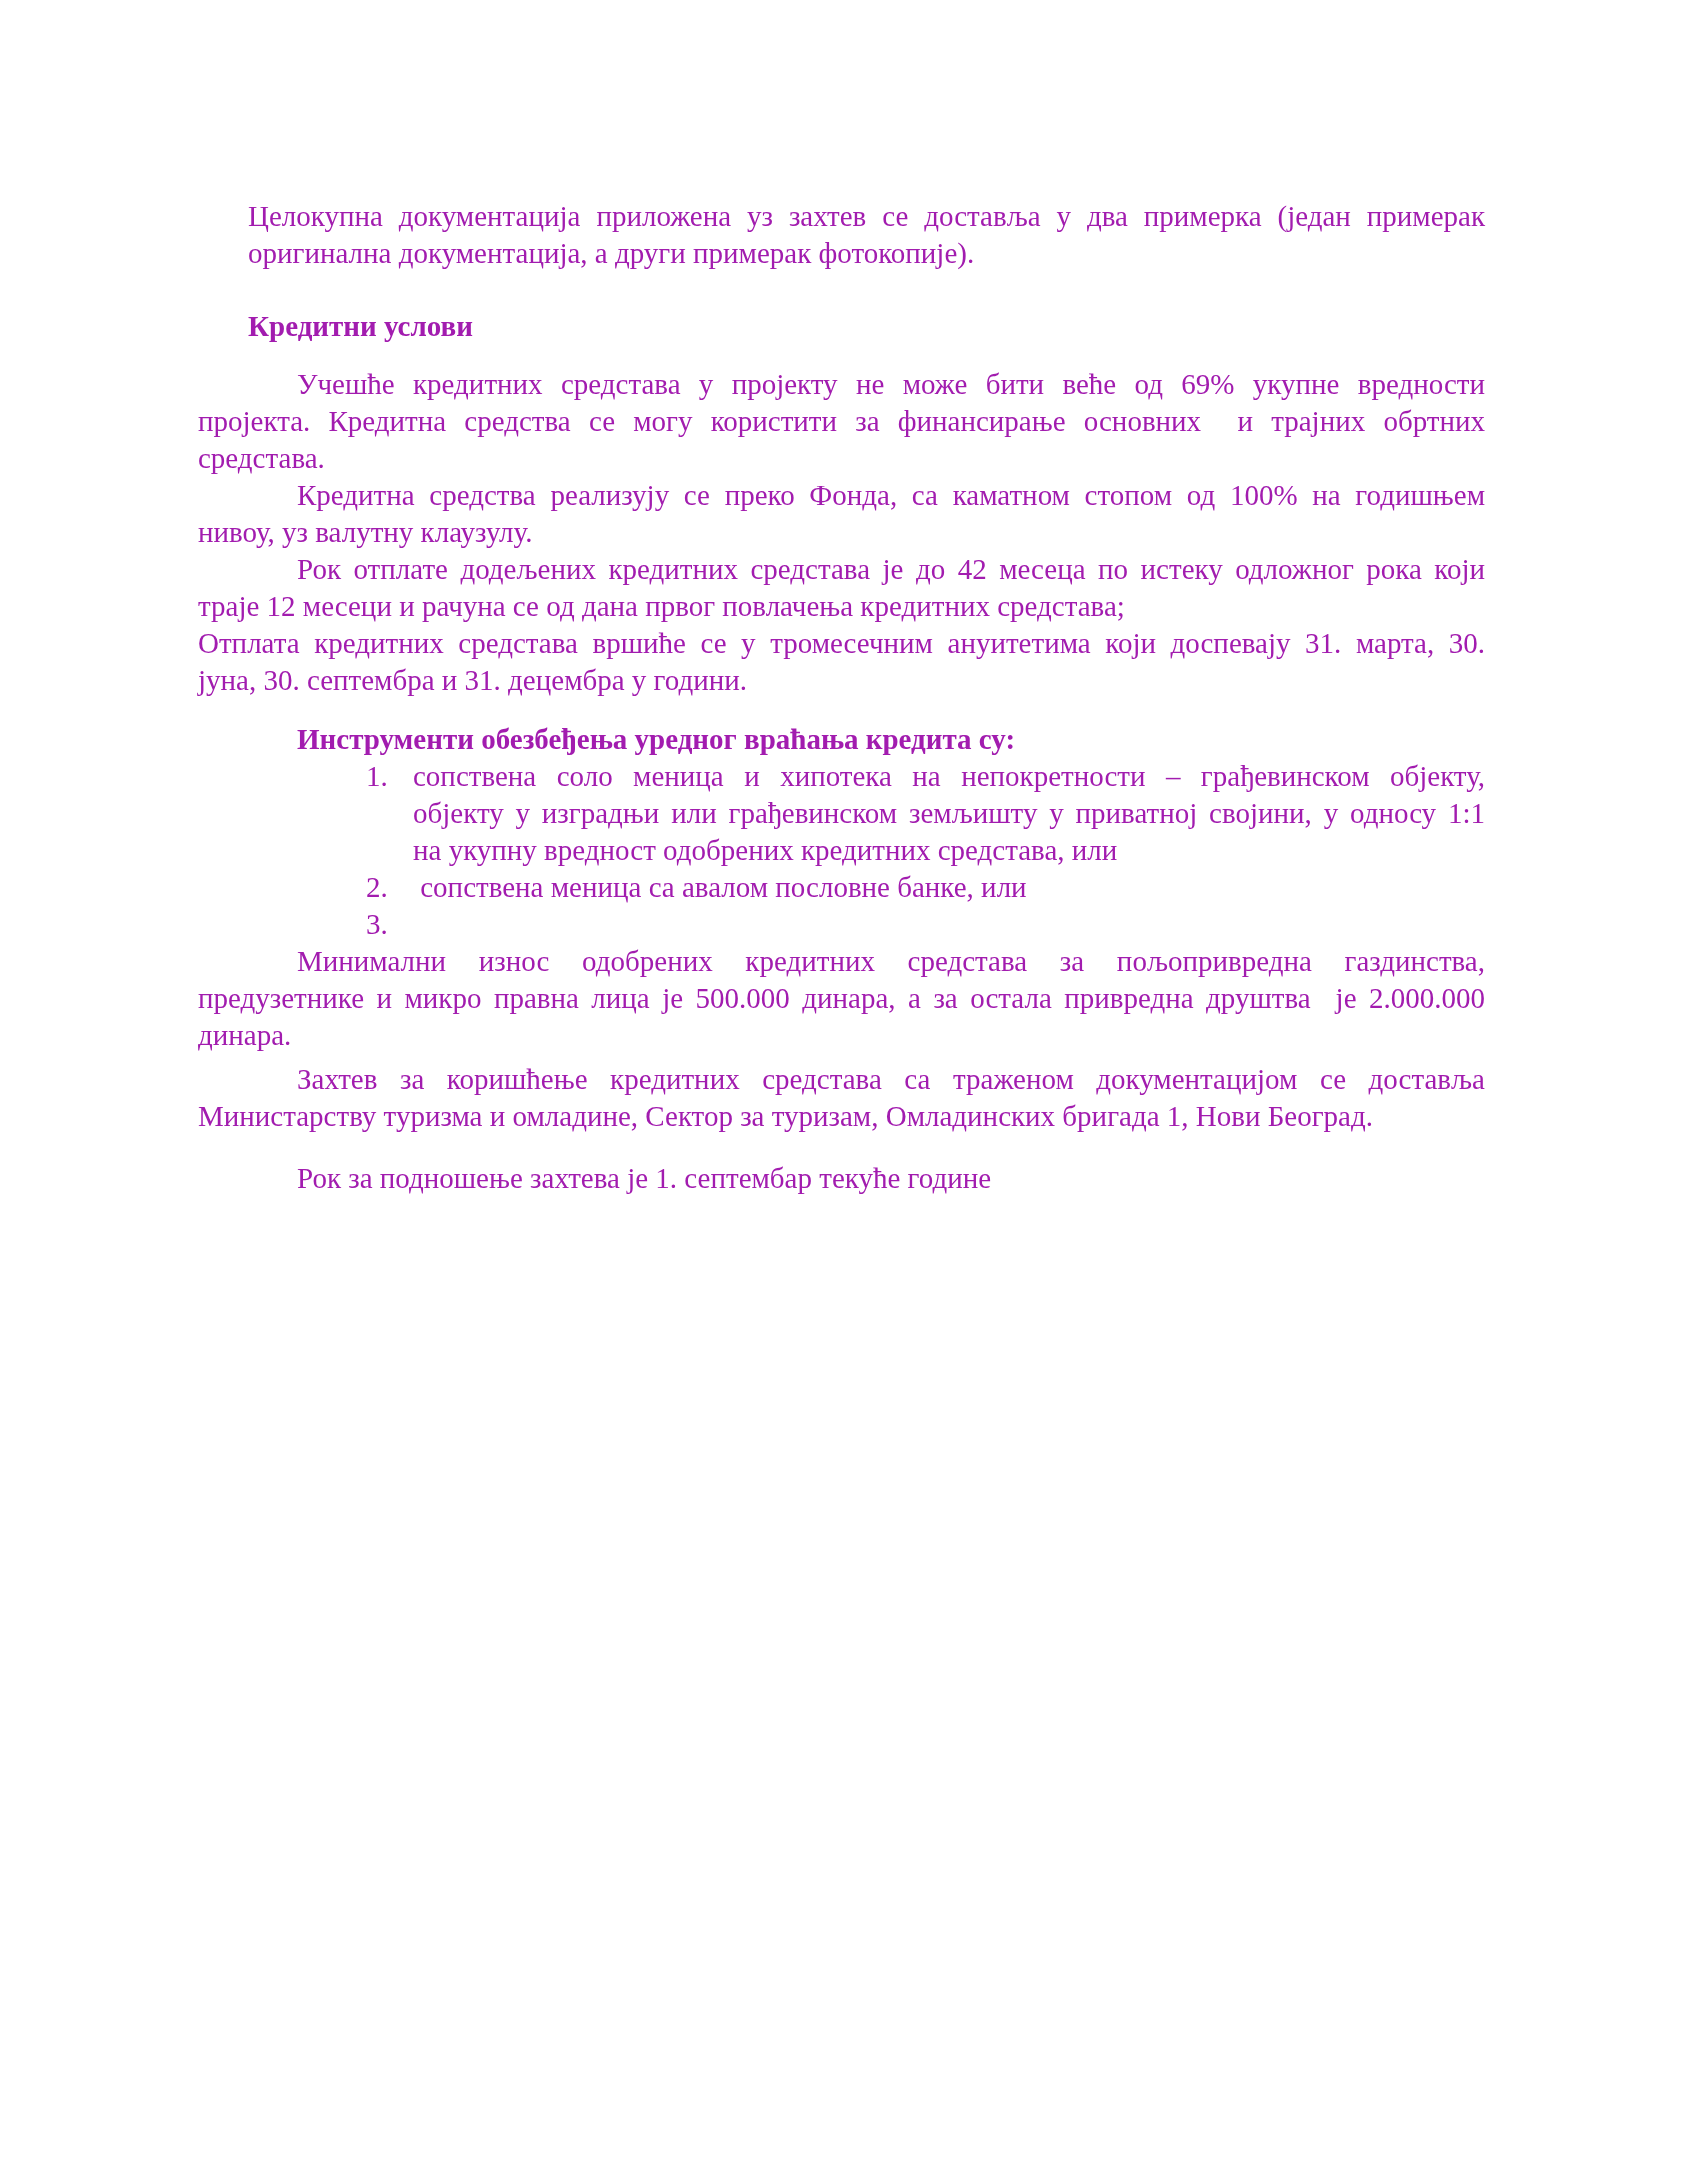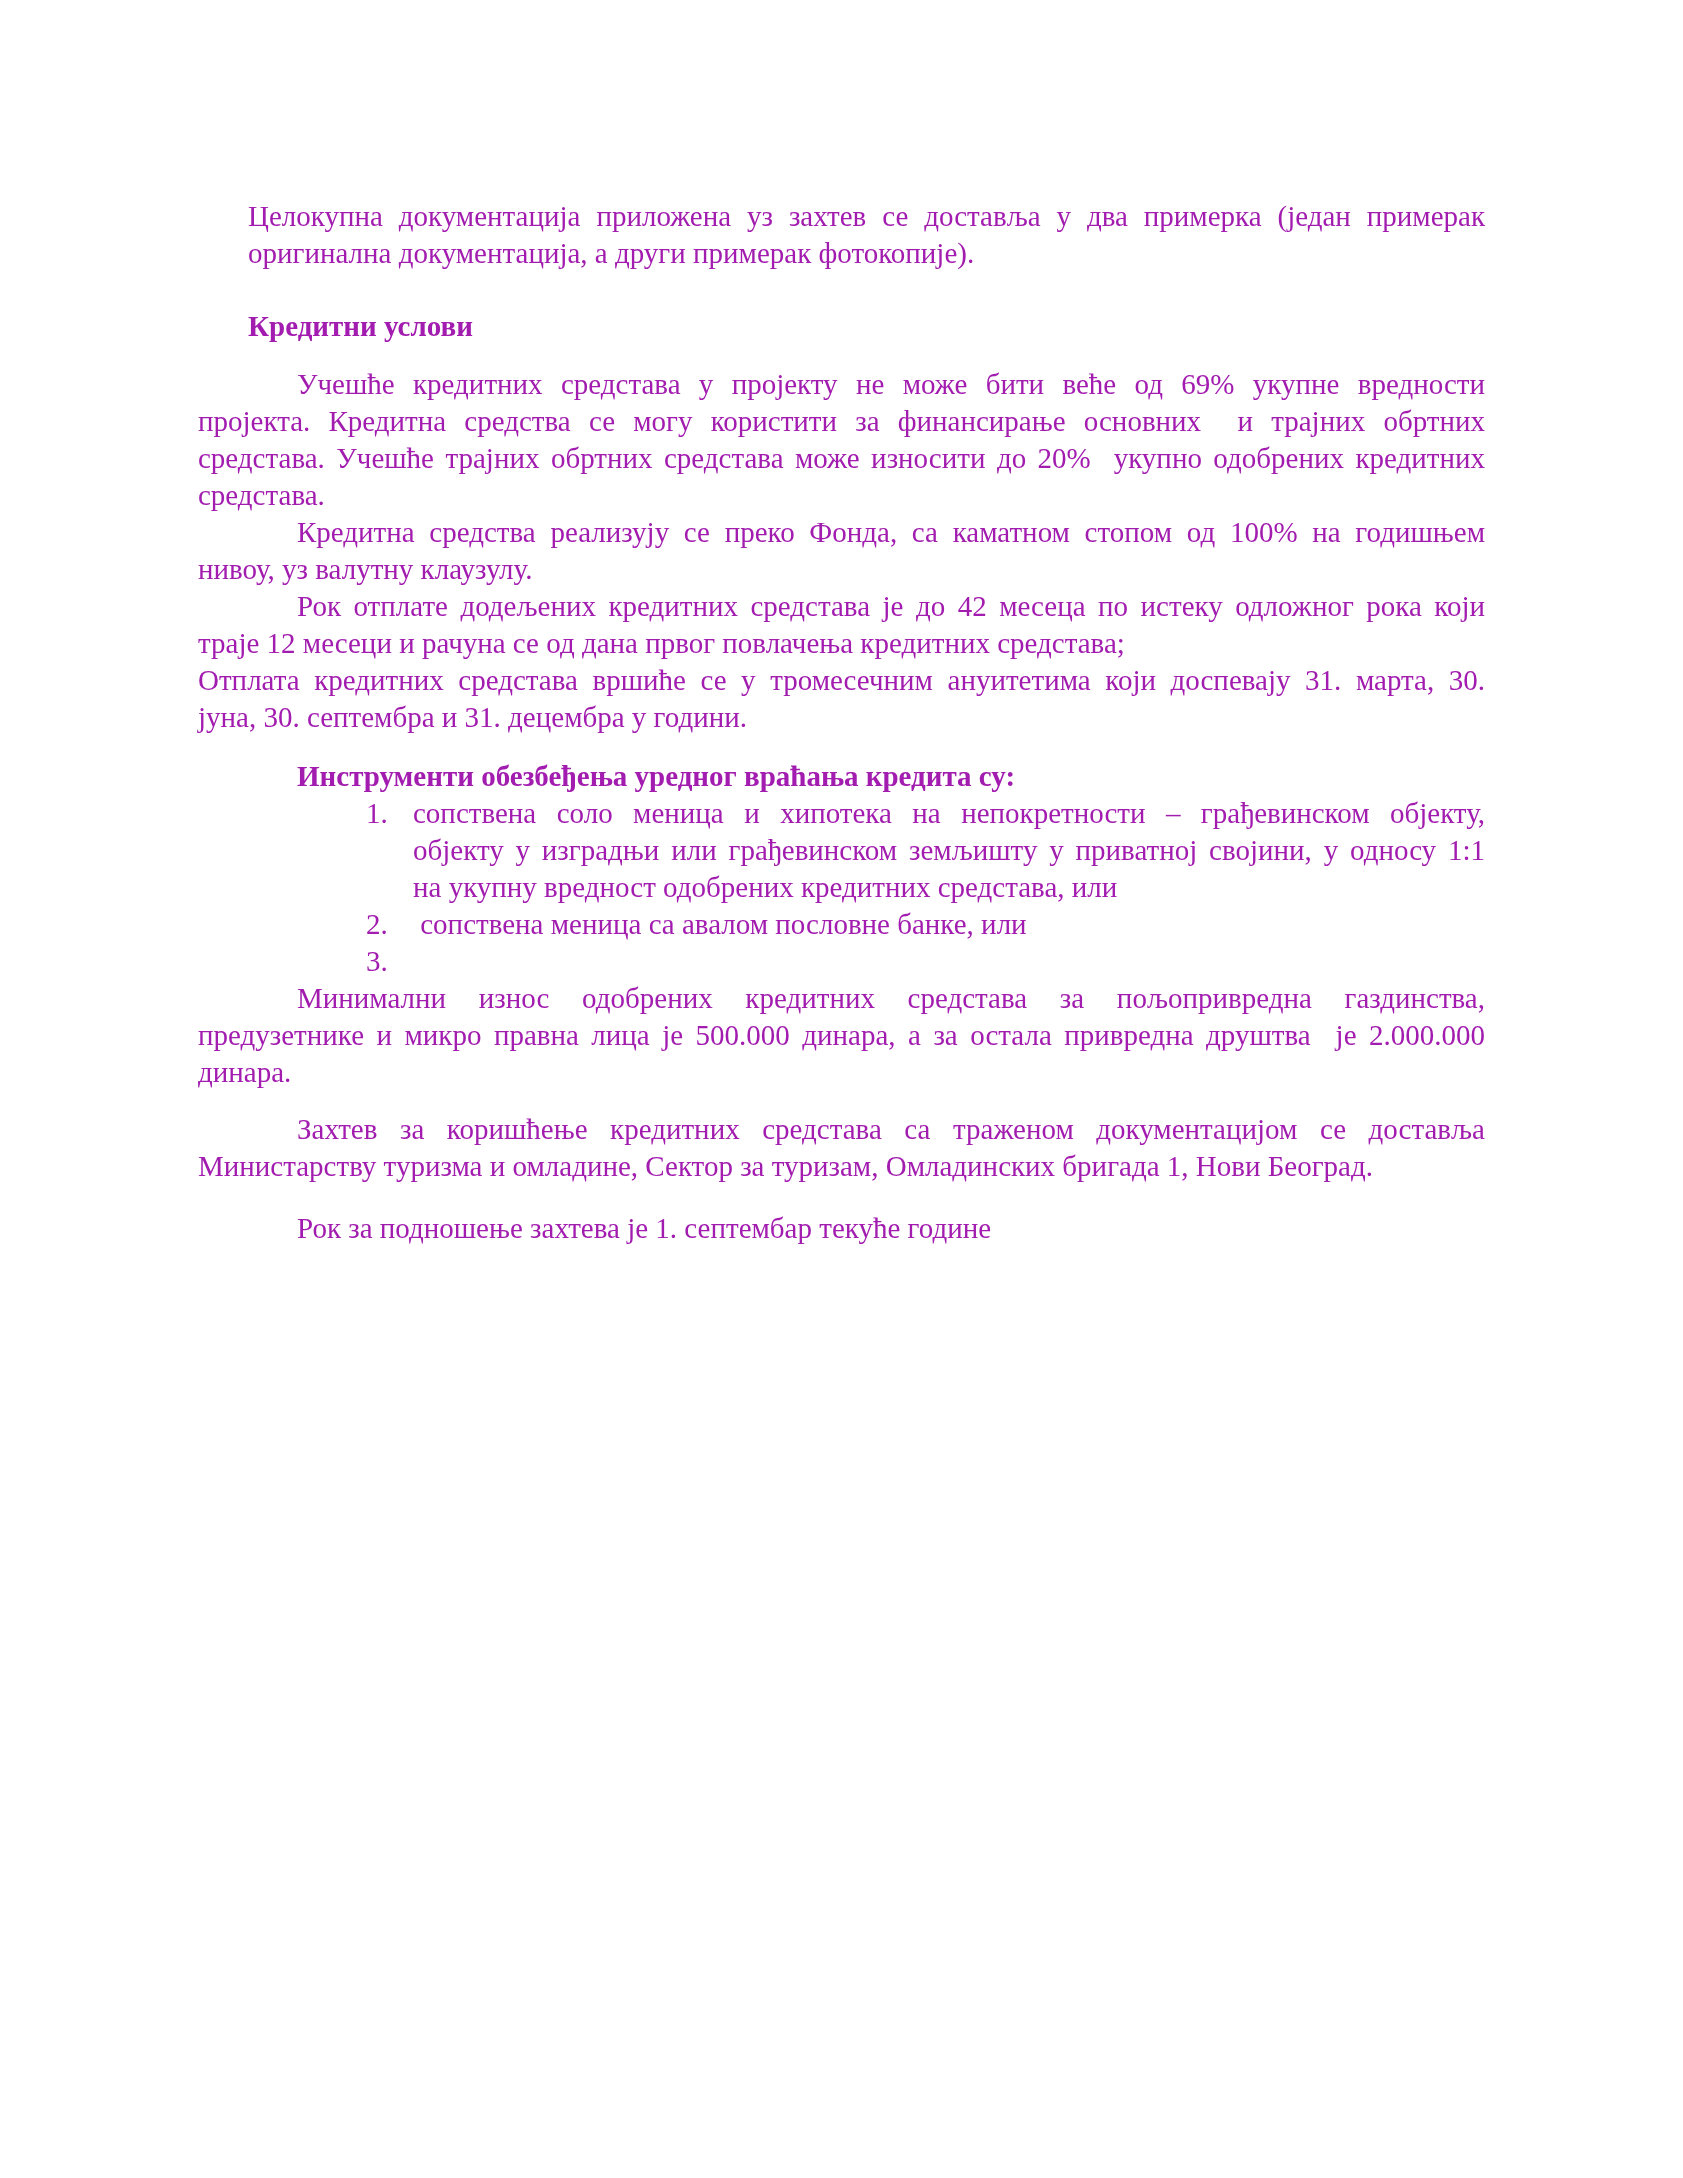--- a/index.html
+++ b/index.html
@@ -33,21 +33,21 @@
   .pl50 { padding-left: 50px; }
   .heading {
     font-weight: bold;
     line-height: 37px;
     height: 37px;
   }
   .mt36 { margin-top: 36px; }
   .mt21 { margin-top: 21px; }
   .mt34 { margin-top: 22px; }
   .mt23 { margin-top: 23px; }
-  .mt20 { margin-top: 20px; }
+  .mt20 { margin-top: 7px; }
   .mt24 { margin-top: 25px; }
   .list { margin: 0; }
   .li { display: flex; }
   .marker {
     flex: none;
     margin-left: 168px;
     width: 47px;
     line-height: 37px;
     height: 37px;
     text-align: left;
@@ -62,21 +62,20 @@
   <div class="para pl50">
     <div class="ln">Целокупна документација приложена уз захтев се доставља у два примерка (један примерак</div>
     <div class="ln last">оригинална документација, а други примерак фотокопије).</div>
   </div>
 
   <div class="heading pl50 mt36">Кредитни услови</div>
 
   <div class="para mt21">
     <div class="ln fi">Учешће кредитних средстава у пројекту не може бити веће од 69% укупне вредности</div>
     <div class="ln">пројекта. Кредитна средства се могу користити за финансирање основних&nbsp; и трајних обртних</div>
-    <div class="ln">средстава. Учешће трајних обртних средстава може износити до 20%&nbsp; укупно одобрених кредитних</div>
     <div class="ln last">средстава.</div>
   </div>
 
   <div class="para">
     <div class="ln fi">Кредитна средства реализују се преко Фонда, са каматном стопом од 100% на годишњем</div>
     <div class="ln last">нивоу, уз валутну клаузулу.</div>
   </div>
 
   <div class="para">
     <div class="ln fi">Рок отплате додељених кредитних средстава је до 42 месеца по истеку одложног рока који</div>

